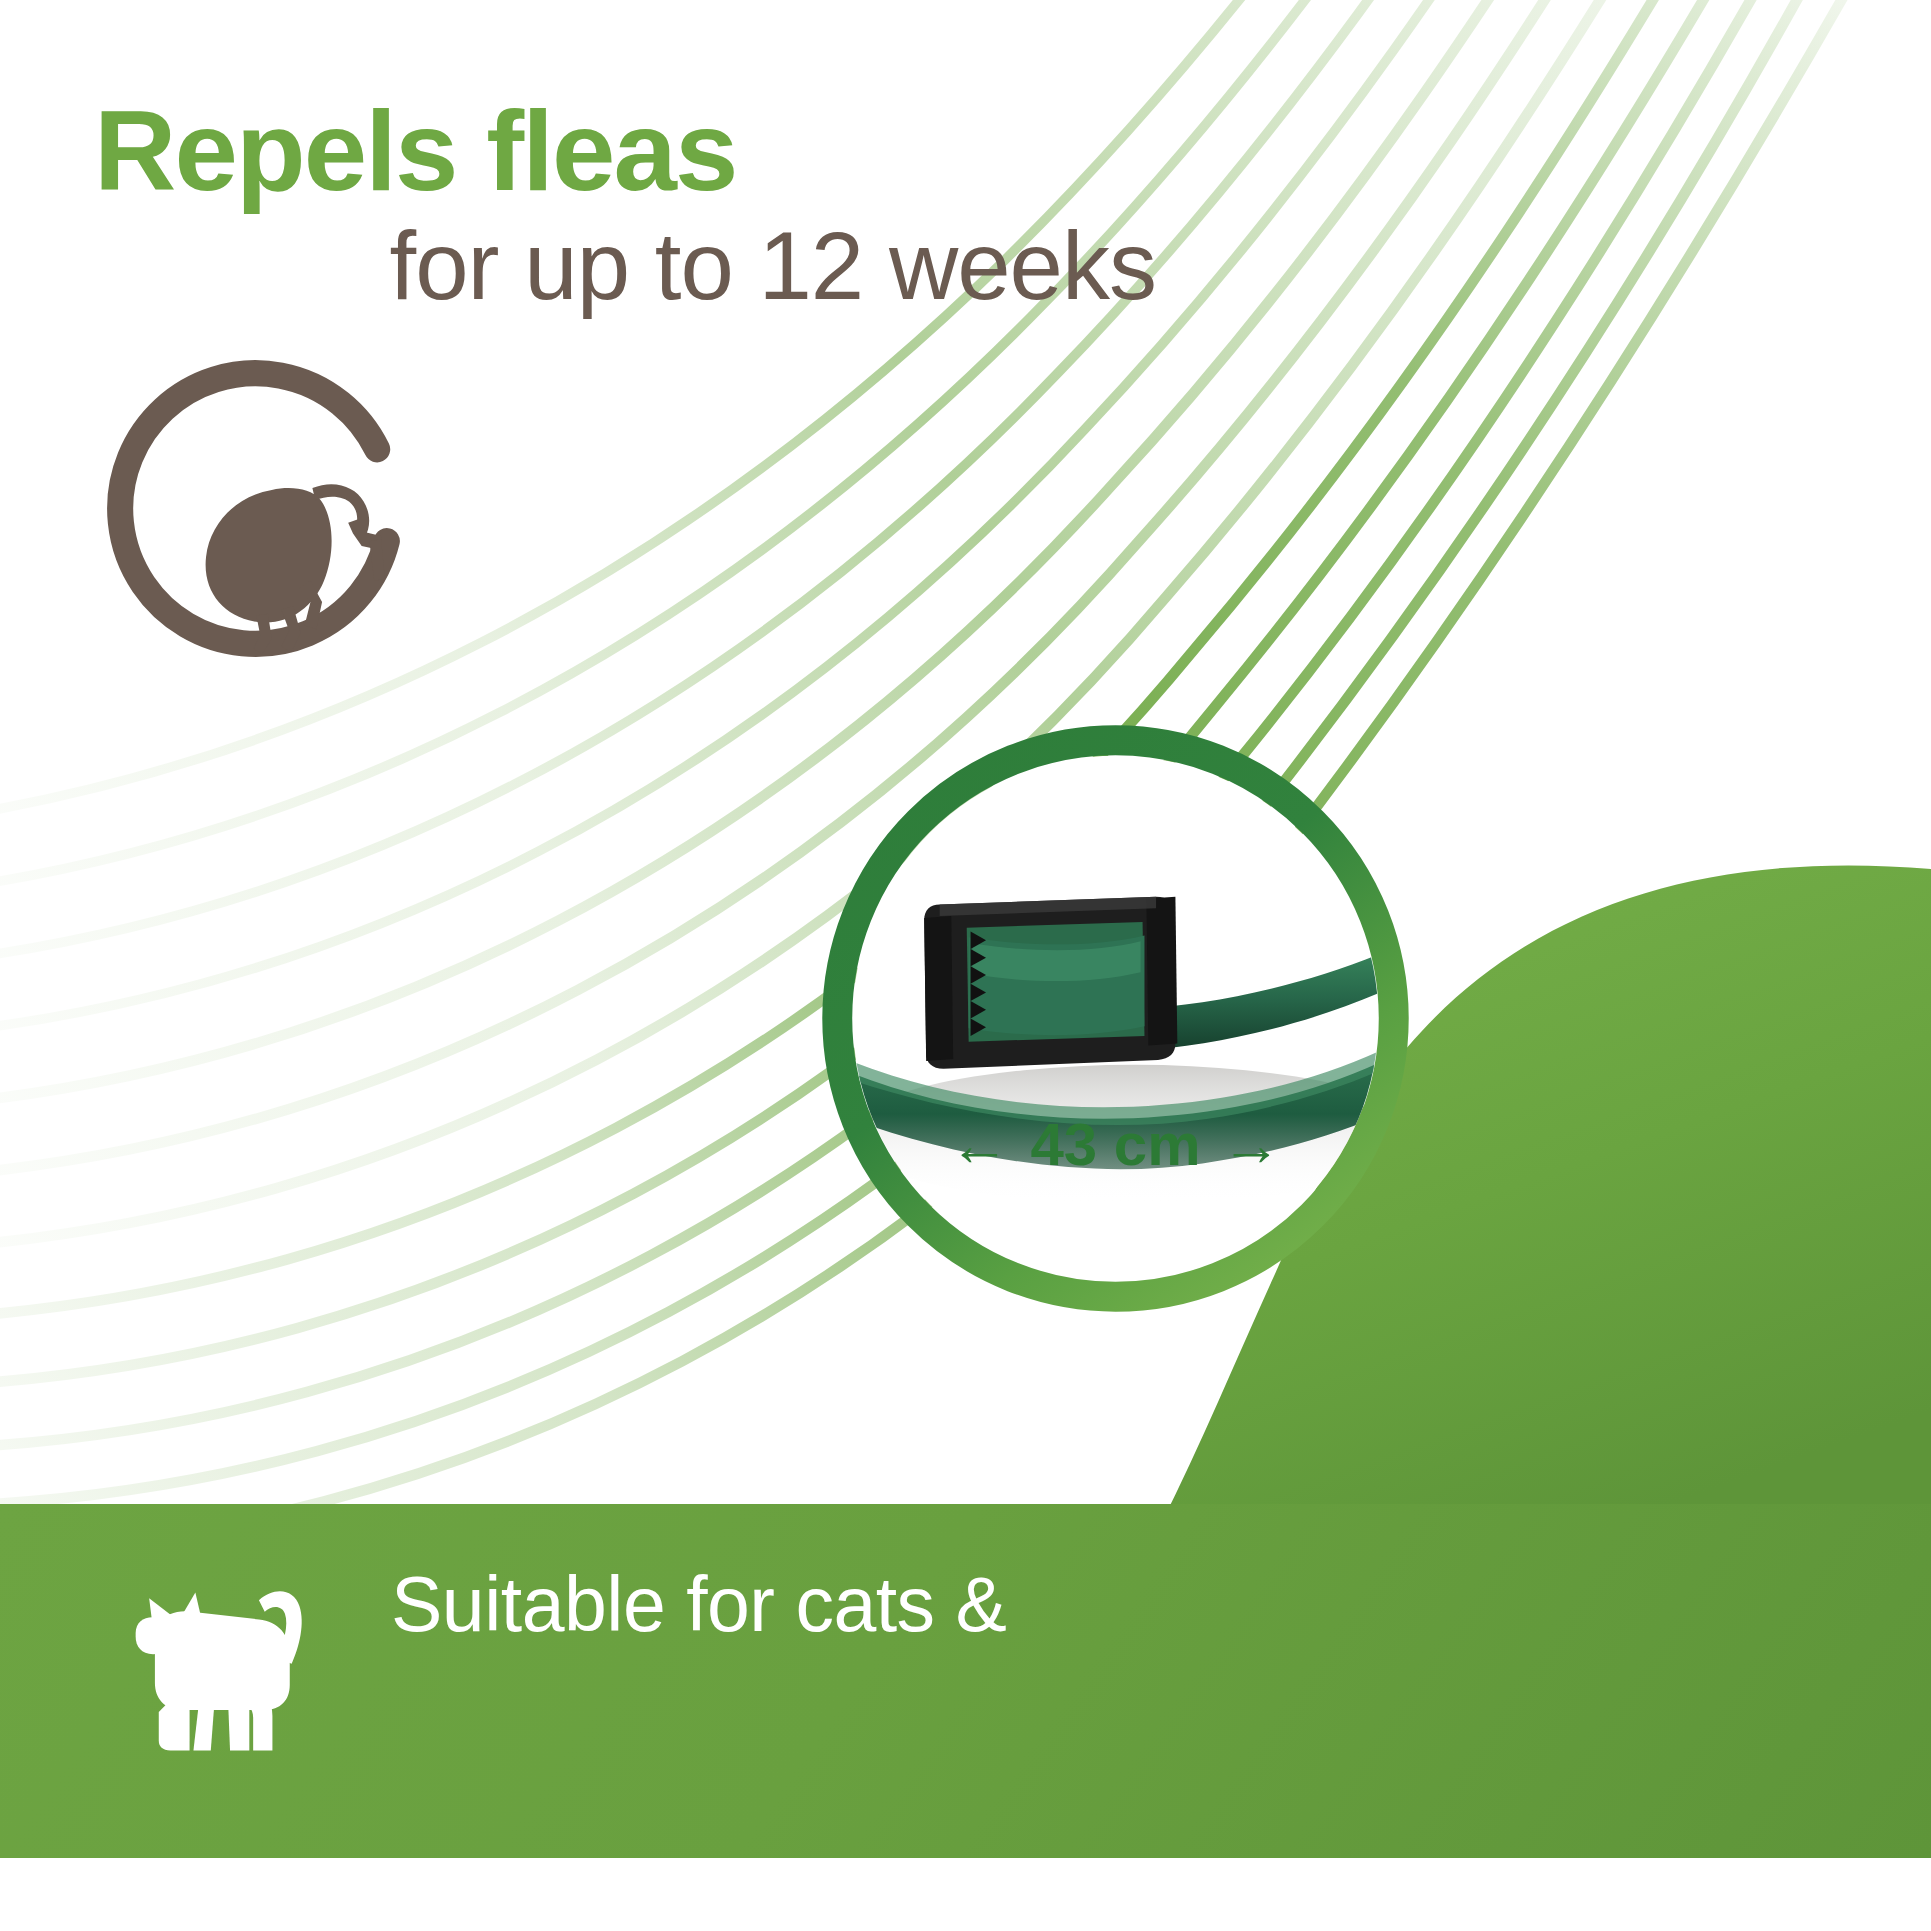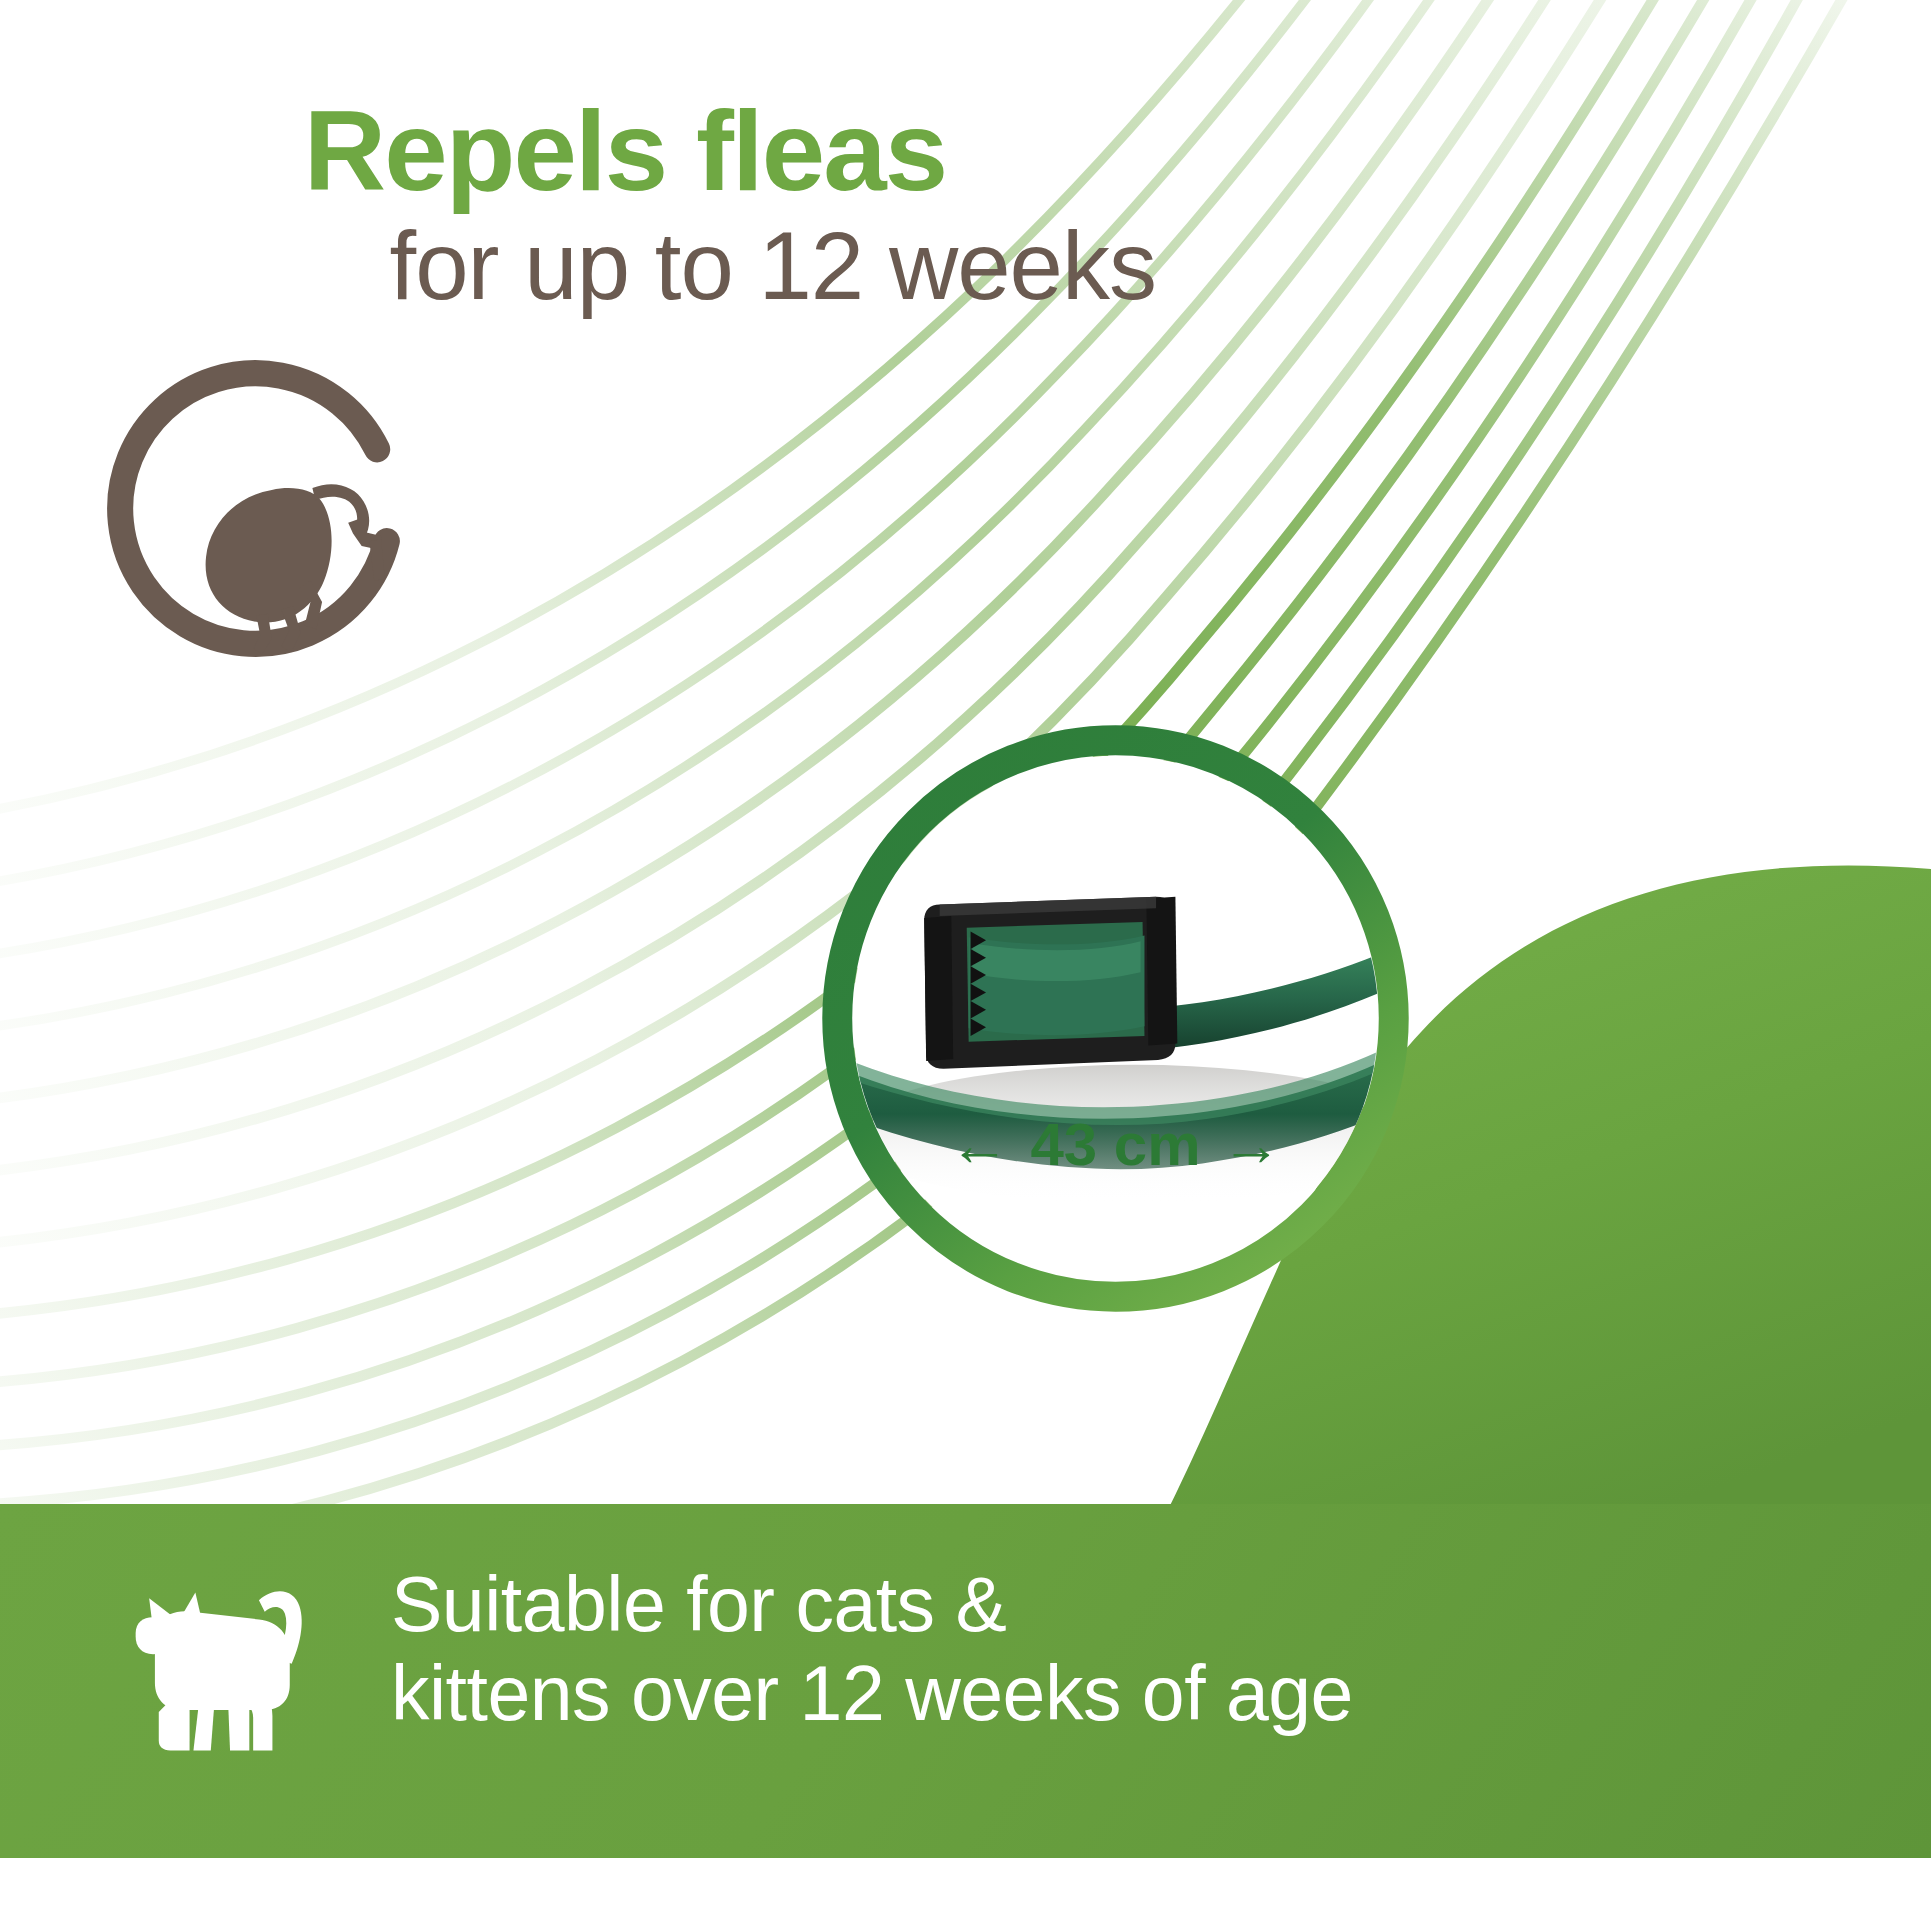--- a/index.html
+++ b/index.html
@@ -12,21 +12,21 @@
   }
   #stage{position:absolute;inset:0;width:1931px;height:1931px;overflow:hidden;background:#fff;}
 
   
   .art-layer{position:absolute;inset:0;width:1931px;height:1931px;pointer-events:none;}
 
   
   .headline-block{position:absolute;left:94px;top:93px;width:1062px;}
   .headline{
     font-size:114px;line-height:1.02;font-weight:bold;
-    color:#6FA843;letter-spacing:-1.9px;margin:0;white-space:nowrap;text-align:center;
+    color:#6FA843;letter-spacing:-1.9px;margin:0;white-space:nowrap;
   }
   .subheadline{
     font-size:96px;line-height:1.06;font-weight:normal;
     color:#6B5B51;letter-spacing:-1px;margin:5.8px 0 0 0;white-space:nowrap;text-align:right;
   }
 
   
   .flea-badge{position:absolute;left:92px;top:343px;width:348px;height:348px;}
 
   
@@ -321,19 +321,18 @@
                      C 152 110 164 122 164 142
                      L 164 178 L 144 178 L 144 144
                      C 144 134 138 128 128 128 Z"></path>
 
             <path d="M 118 128 L 140 128 L 140 178 L 120 178 Z"></path>
           </g>
         </svg>
       </div>
       <div class="banner-text">
         <span class="banner-line">Suitable for cats &amp;</span>
-        <span class="banner-line">kittens over 12 weeks of age</span>
       </div>
     </div>
   </div>
 
 </div>
 
 
 </body></html>

